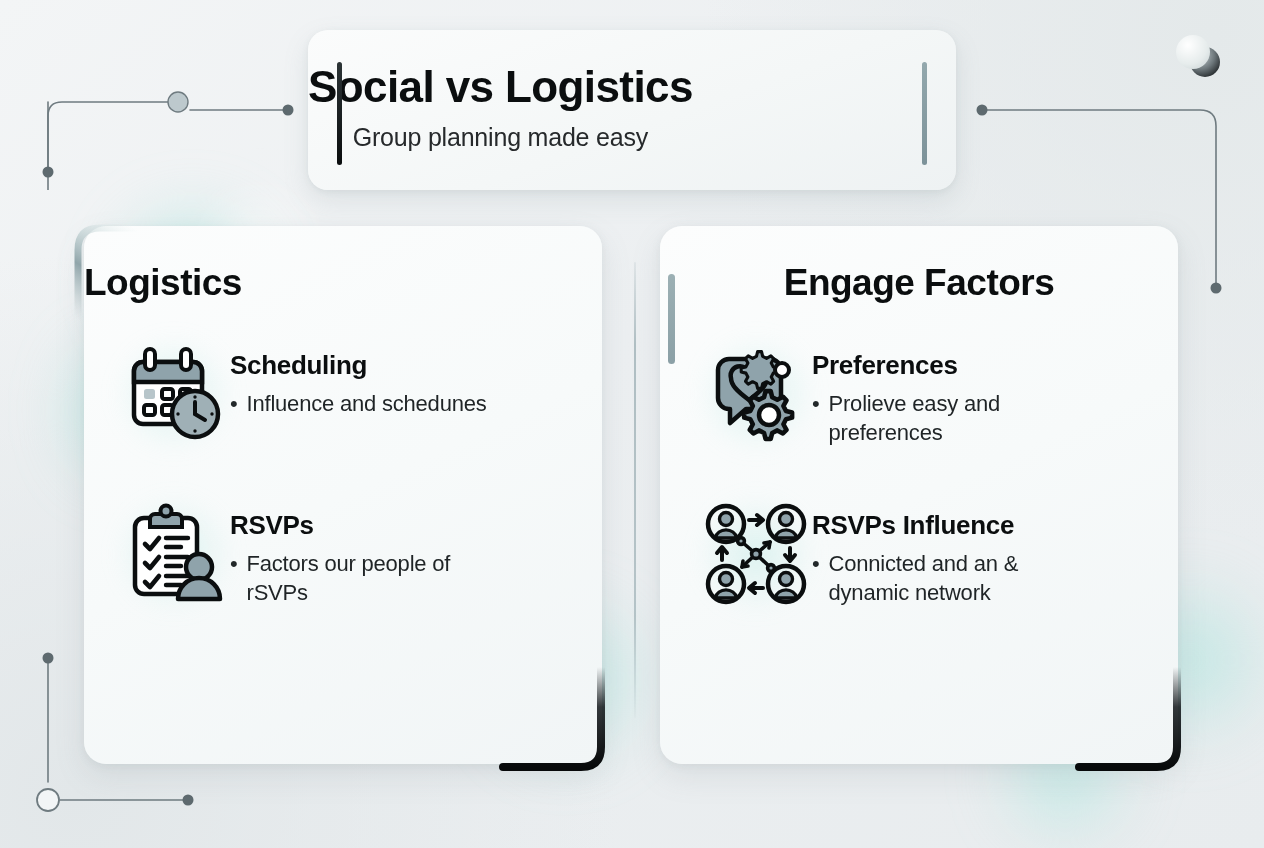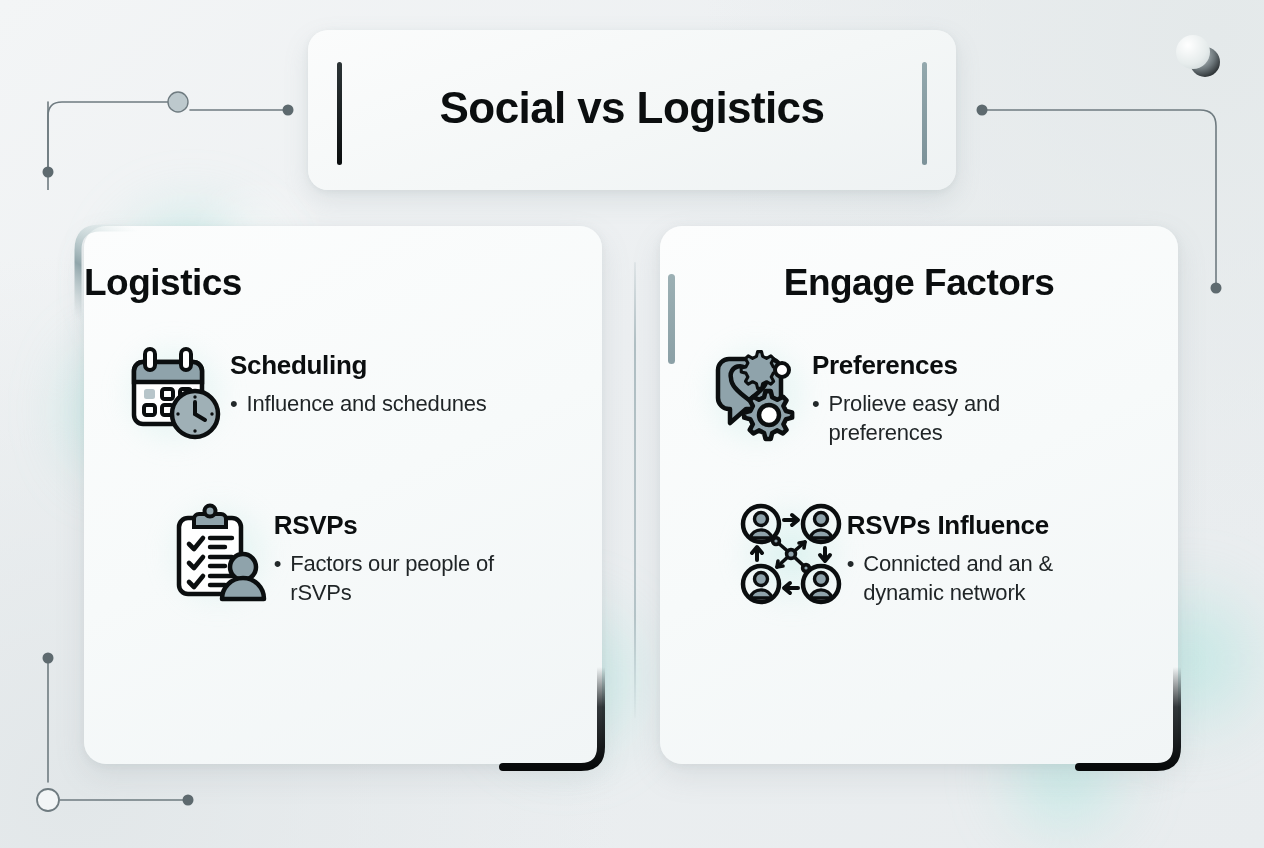--- a/index.html
+++ b/index.html
@@ -47,21 +47,21 @@
   .spheres { position: absolute; left: 1172px; top: 32px; width: 56px; height: 52px; }
 
   
   .title-card {
     position: absolute;
     left: 308px; top: 30px;
     width: 648px; height: 160px;
     border-radius: 20px;
     background: linear-gradient(160deg, #fbfcfc 0%, #f4f7f7 55%, #eef2f3 100%);
     box-shadow: 0 10px 26px rgba(120,135,140,.16), 0 2px 6px rgba(120,135,140,.10);
-    display: flex; align-items: center; justify-content: center;
+    display: flex; align-items: center; 
   }
   .title-bar-left, .title-bar-right {
     position: absolute; top: 32px; width: 5px; height: 103px; border-radius: 3px;
   }
   .title-bar-left  { left: 29px;  background: linear-gradient(180deg,#2c3436,#0a0d0e); }
   .title-bar-right { right: 29px; background: linear-gradient(180deg,#93a8ad,#7c9299); }
   .title-inner { text-align: center; padding-bottom: 4px; }
   .title-main {
     font-size: 44px; font-weight: 700; color: #0b0e0f;
     letter-spacing: -0.6px; line-height: 1.05;
@@ -103,21 +103,21 @@
   .divider {
     position: absolute; left: 634px; top: 262px;
     width: 2px; height: 456px;
     background: linear-gradient(180deg, rgba(150,170,175,.15), rgba(140,162,168,.62) 18%, rgba(140,162,168,.55) 78%, rgba(150,170,175,.05));
     border-radius: 2px;
   }
 
   
   .features { margin-top: 34px; padding: 0 18px 0 34px; }
   .feature { display: flex; align-items: flex-start; gap: 0; margin-bottom: 48px; }
-  .feature:last-child { margin-bottom: 0; justify-content: center; }
+  .feature:last-child { margin-bottom: 0; }
   .feature-icon {
     flex: 0 0 auto; width: 112px; height: 112px;
     display: flex; align-items: center; justify-content: center;
     position: relative;
   }
   .feature-icon::before {
     content: ""; position: absolute; inset: -6px;
     border-radius: 50%;
     background: radial-gradient(circle, rgba(182,232,226,.42) 0%, rgba(182,232,226,0) 68%);
     filter: blur(10px);
@@ -189,20 +189,21 @@
   </defs>
   <circle cx="33" cy="30" r="15" fill="url(#sphDark)"></circle>
   <circle cx="21" cy="20" r="17" fill="url(#sphLight)"></circle>
 </svg>
 
 <div class="title-card">
   <div class="title-bar-left"></div>
   <div class="title-bar-right"></div>
   <div class="title-inner">
     <div class="title-main">Social vs Logistics</div>
+    <div class="title-sub">Group planning made easy</div>
   </div>
 </div>
 
 <div class="divider"></div>
 
 <div class="panel panel-logistics">
 
   <svg class="bracket bracket-tl" viewBox="0 0 110 110">
     <defs>
       <linearGradient id="brTL" x1="0" y1="100%" x2="60%" y2="0%">

